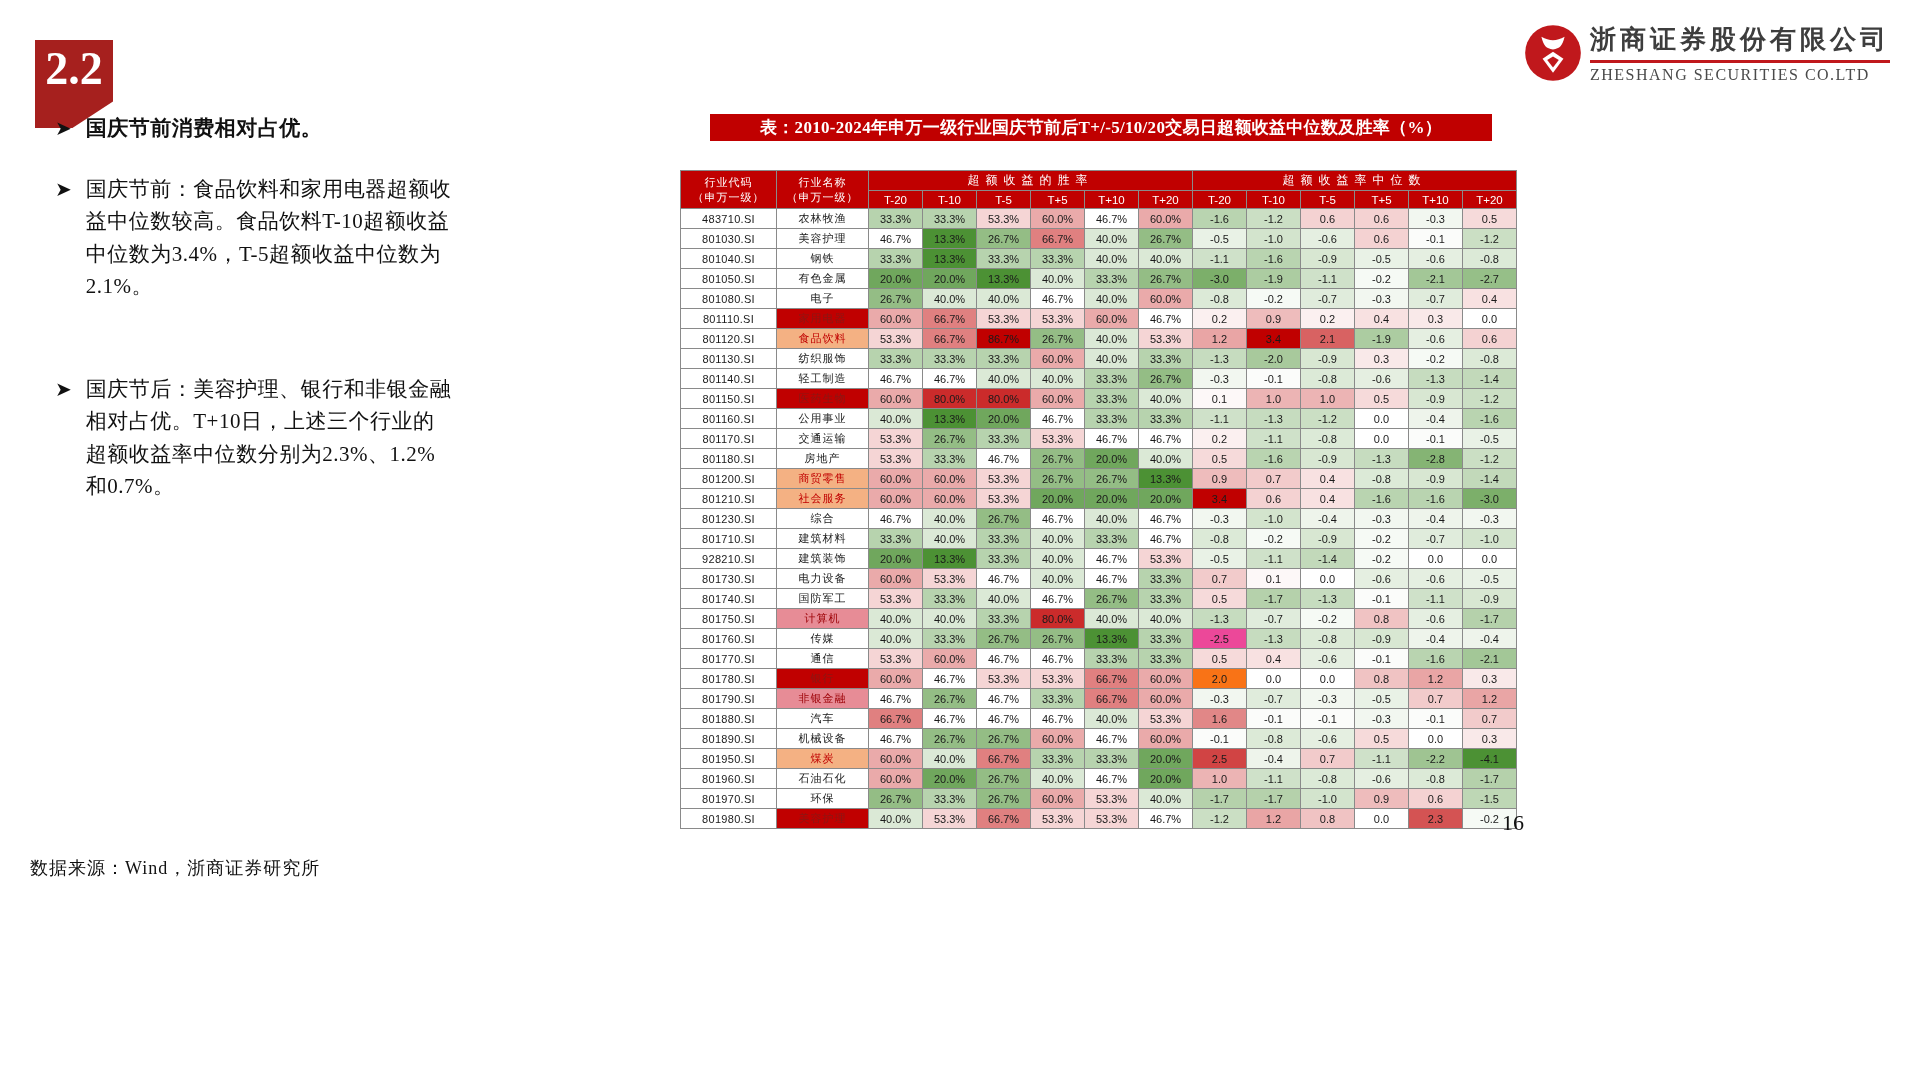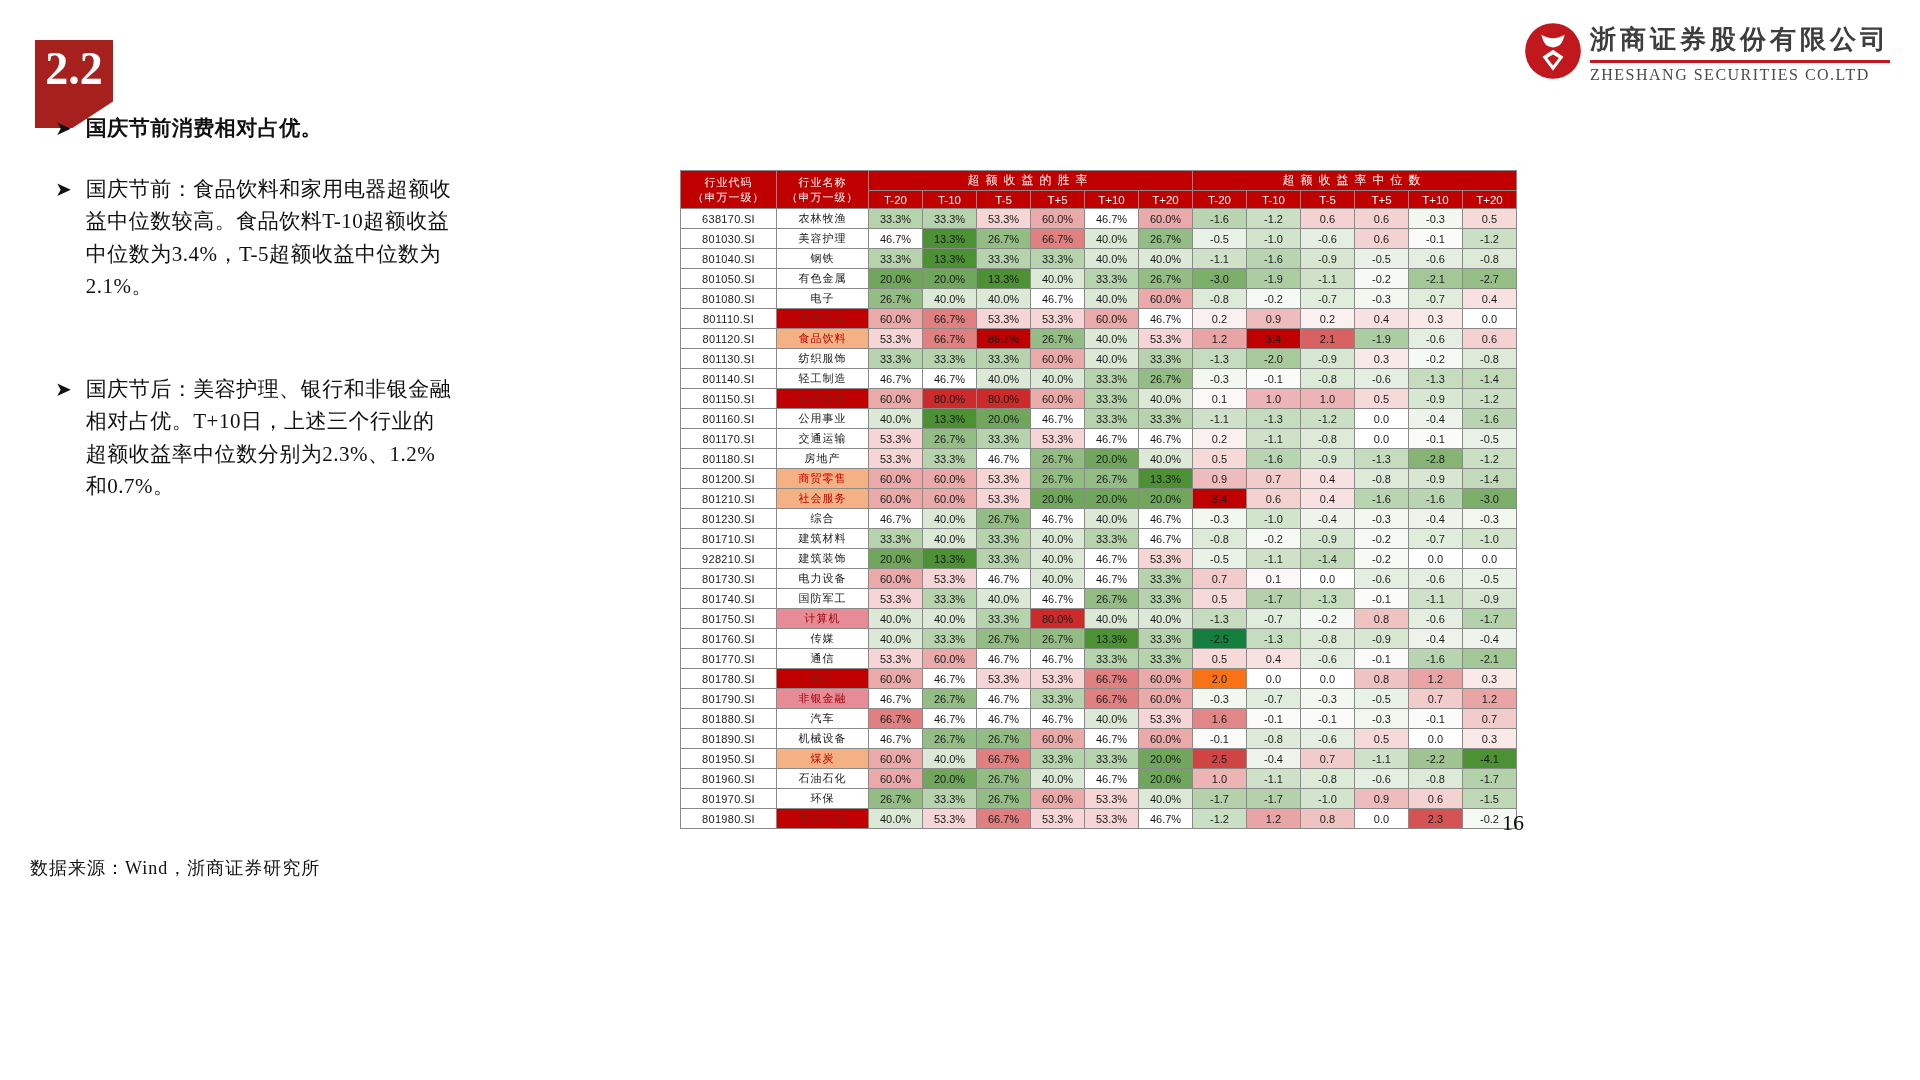--- a/index.html
+++ b/index.html
@@ -17,21 +17,21 @@
     font-family:"Liberation Serif", serif;
     font-weight:bold; font-size:46px; line-height:1.25;
   }
   
   #title {
     position:absolute; left:170px; top:44px; width:1100px;
     color:#c00000; font-weight:bold; font-size:36px; letter-spacing:2px;
     font-family:"Liberation Serif", serif;
   }
   
-  #logo { position:absolute; top:22px; right:30px; display:flex; gap:8px; }
+  #logo { position:absolute; top:22px; right:30px; display:flex; align-items:center; gap:8px; }
   #logo .mark { width:58px; height:58px; flex:0 0 auto; }
   #logo .names { display:flex; flex-direction:column; }
   #logo .cn {
     font-family:"Liberation Serif", serif; font-weight:bold; font-size:26px;
     color:#3d3d3d; letter-spacing:4px; white-space:nowrap;
     border-bottom:3px solid #c0181c; padding-bottom:3px;
   }
   #logo .en {
     font-family:"Liberation Serif", serif; font-size:16px; color:#4a4a4a;
     letter-spacing:1.5px; margin-top:3px; white-space:nowrap;
@@ -105,20 +105,21 @@
     <div class="bullet b2">
       <span class="arr">➤</span>
       <span class="txt">国庆节前：食品饮料和家用电器超额收益中位数较高。食品饮料T-10超额收益中位数为3.4%，T-5超额收益中位数为2.1%。</span>
     </div>
     <div class="bullet b3">
       <span class="arr">➤</span>
       <span class="txt">国庆节后：美容护理、银行和非银金融相对占优。T+10日，上述三个行业的超额收益率中位数分别为2.3%、1.2%和0.7%。</span>
     </div>
   </div>
 
+  <div id="caption">表：2010-2024年申万一级行业国庆节前后T+/-5/10/20交易日超额收益中位数及胜率（%）</div>
 
   <div id="tablewrap">
     <table id="heatmap">
       <colgroup>
         <col style="width:96px">
           <col style="width:92px">
         <col style="width:54px">
           <col style="width:54px">
           <col style="width:54px">
           <col style="width:54px">
@@ -154,21 +155,21 @@
             <th class="subcell">T-20</th>
             <th class="subcell">T-10</th>
             <th class="subcell">T-5</th>
             <th class="subcell">T+5</th>
             <th class="subcell">T+10</th>
             <th class="subcell">T+20</th>
           </tr>
         </thead>
       <tbody>
           <tr>
-            <td class="code">638170.SI</td>
+            <td class="code">483710.SI</td>
             <td class="name">农林牧渔</td>
             <td style="background: rgb(183, 211, 174);">33.3%</td>
             <td style="background: rgb(183, 211, 174);">33.3%</td>
             <td style="background: rgb(245, 213, 213);">53.3%</td>
             <td style="background: rgb(234, 170, 170);">60.0%</td>
             <td style="background: rgb(255, 255, 255);">46.7%</td>
             <td style="background: rgb(234, 170, 170);">60.0%</td>
             <td style="background: rgb(185, 212, 176);">-1.6</td>
             <td style="background: rgb(203, 223, 196);">-1.2</td>
             <td style="background: rgb(244, 210, 210);">0.6</td>
@@ -498,21 +499,21 @@
           </tr>
           <tr>
             <td class="code">801760.SI</td>
             <td class="name">传媒</td>
             <td style="background: rgb(219, 233, 214);">40.0%</td>
             <td style="background: rgb(183, 211, 174);">33.3%</td>
             <td style="background: rgb(148, 189, 133);">26.7%</td>
             <td style="background: rgb(148, 189, 133);">26.7%</td>
             <td style="background: rgb(76, 145, 52);">13.3%</td>
             <td style="background: rgb(183, 211, 174);">33.3%</td>
-            <td style="background: #15803d;">-2.5</td>
+            <td style="background: #ec4899;">-2.5</td>
             <td style="background: rgb(198, 220, 191);">-1.3</td>
             <td style="background: rgb(220, 234, 215);">-0.8</td>
             <td style="background: rgb(216, 231, 210);">-0.9</td>
             <td style="background: rgb(238, 244, 235);">-0.4</td>
             <td style="background: rgb(238, 244, 235);">-0.4</td>
           </tr>
           <tr>
             <td class="code">801770.SI</td>
             <td class="name">通信</td>
             <td style="background: rgb(245, 213, 213);">53.3%</td>

